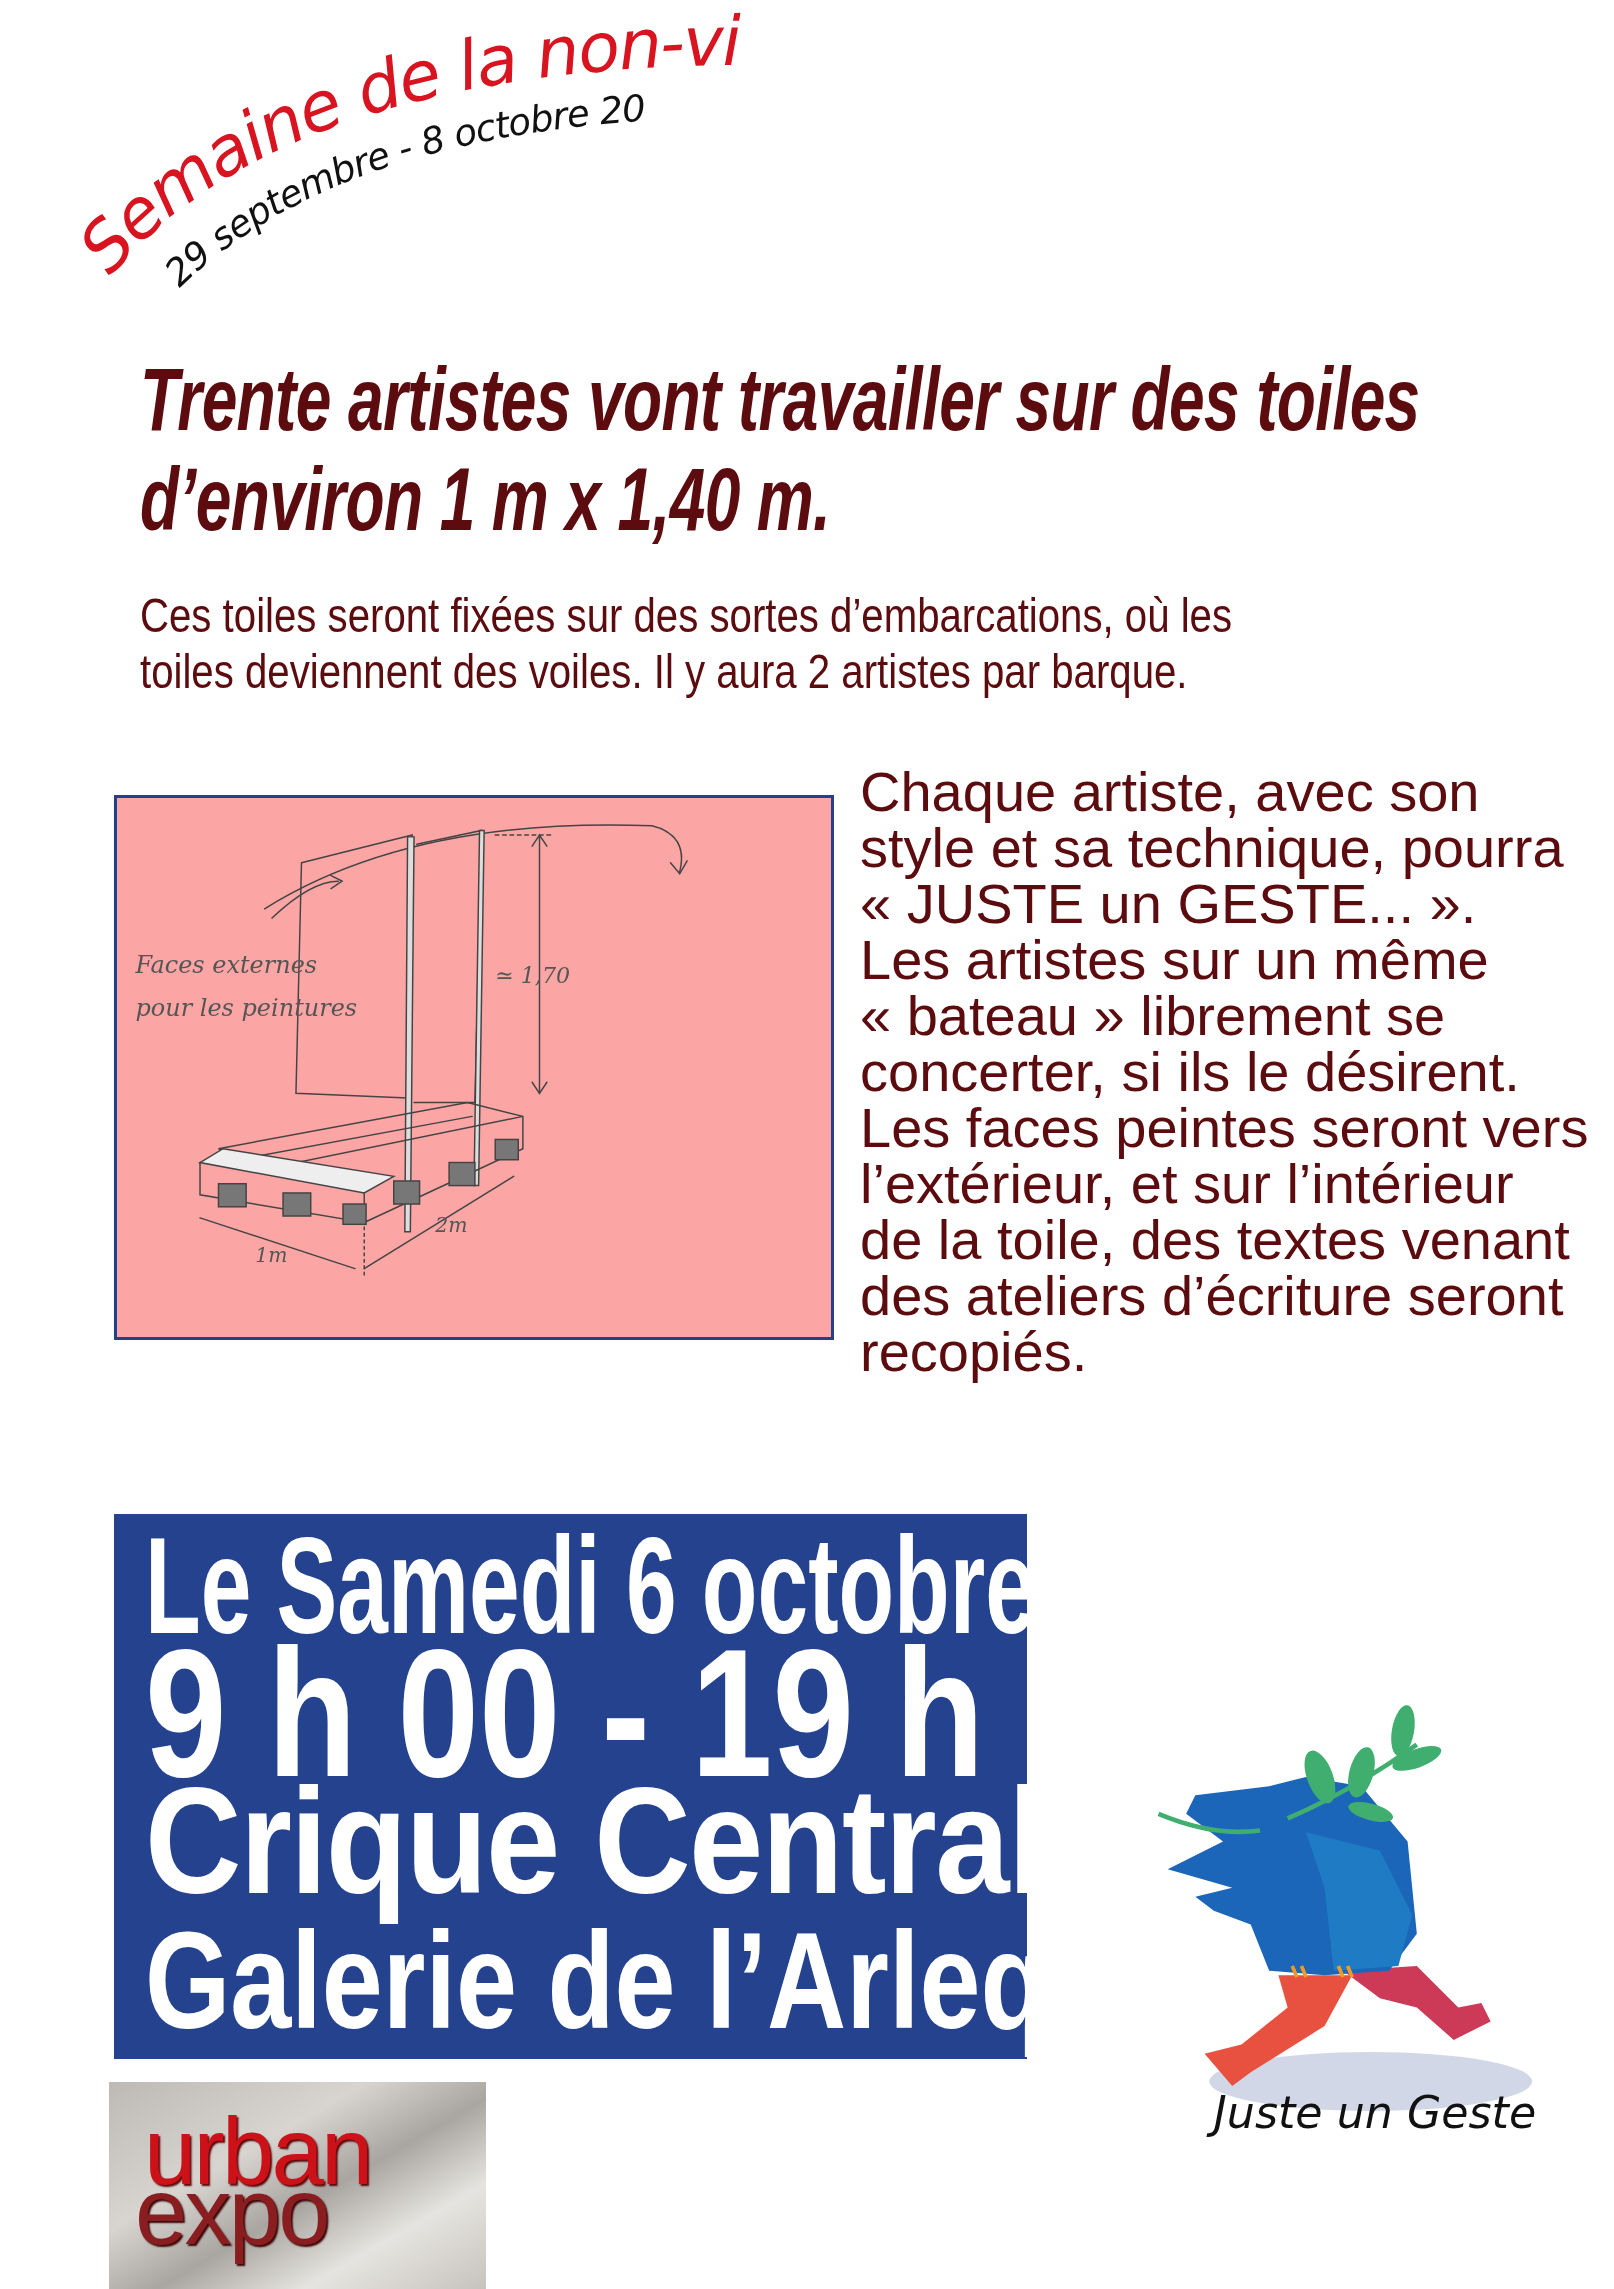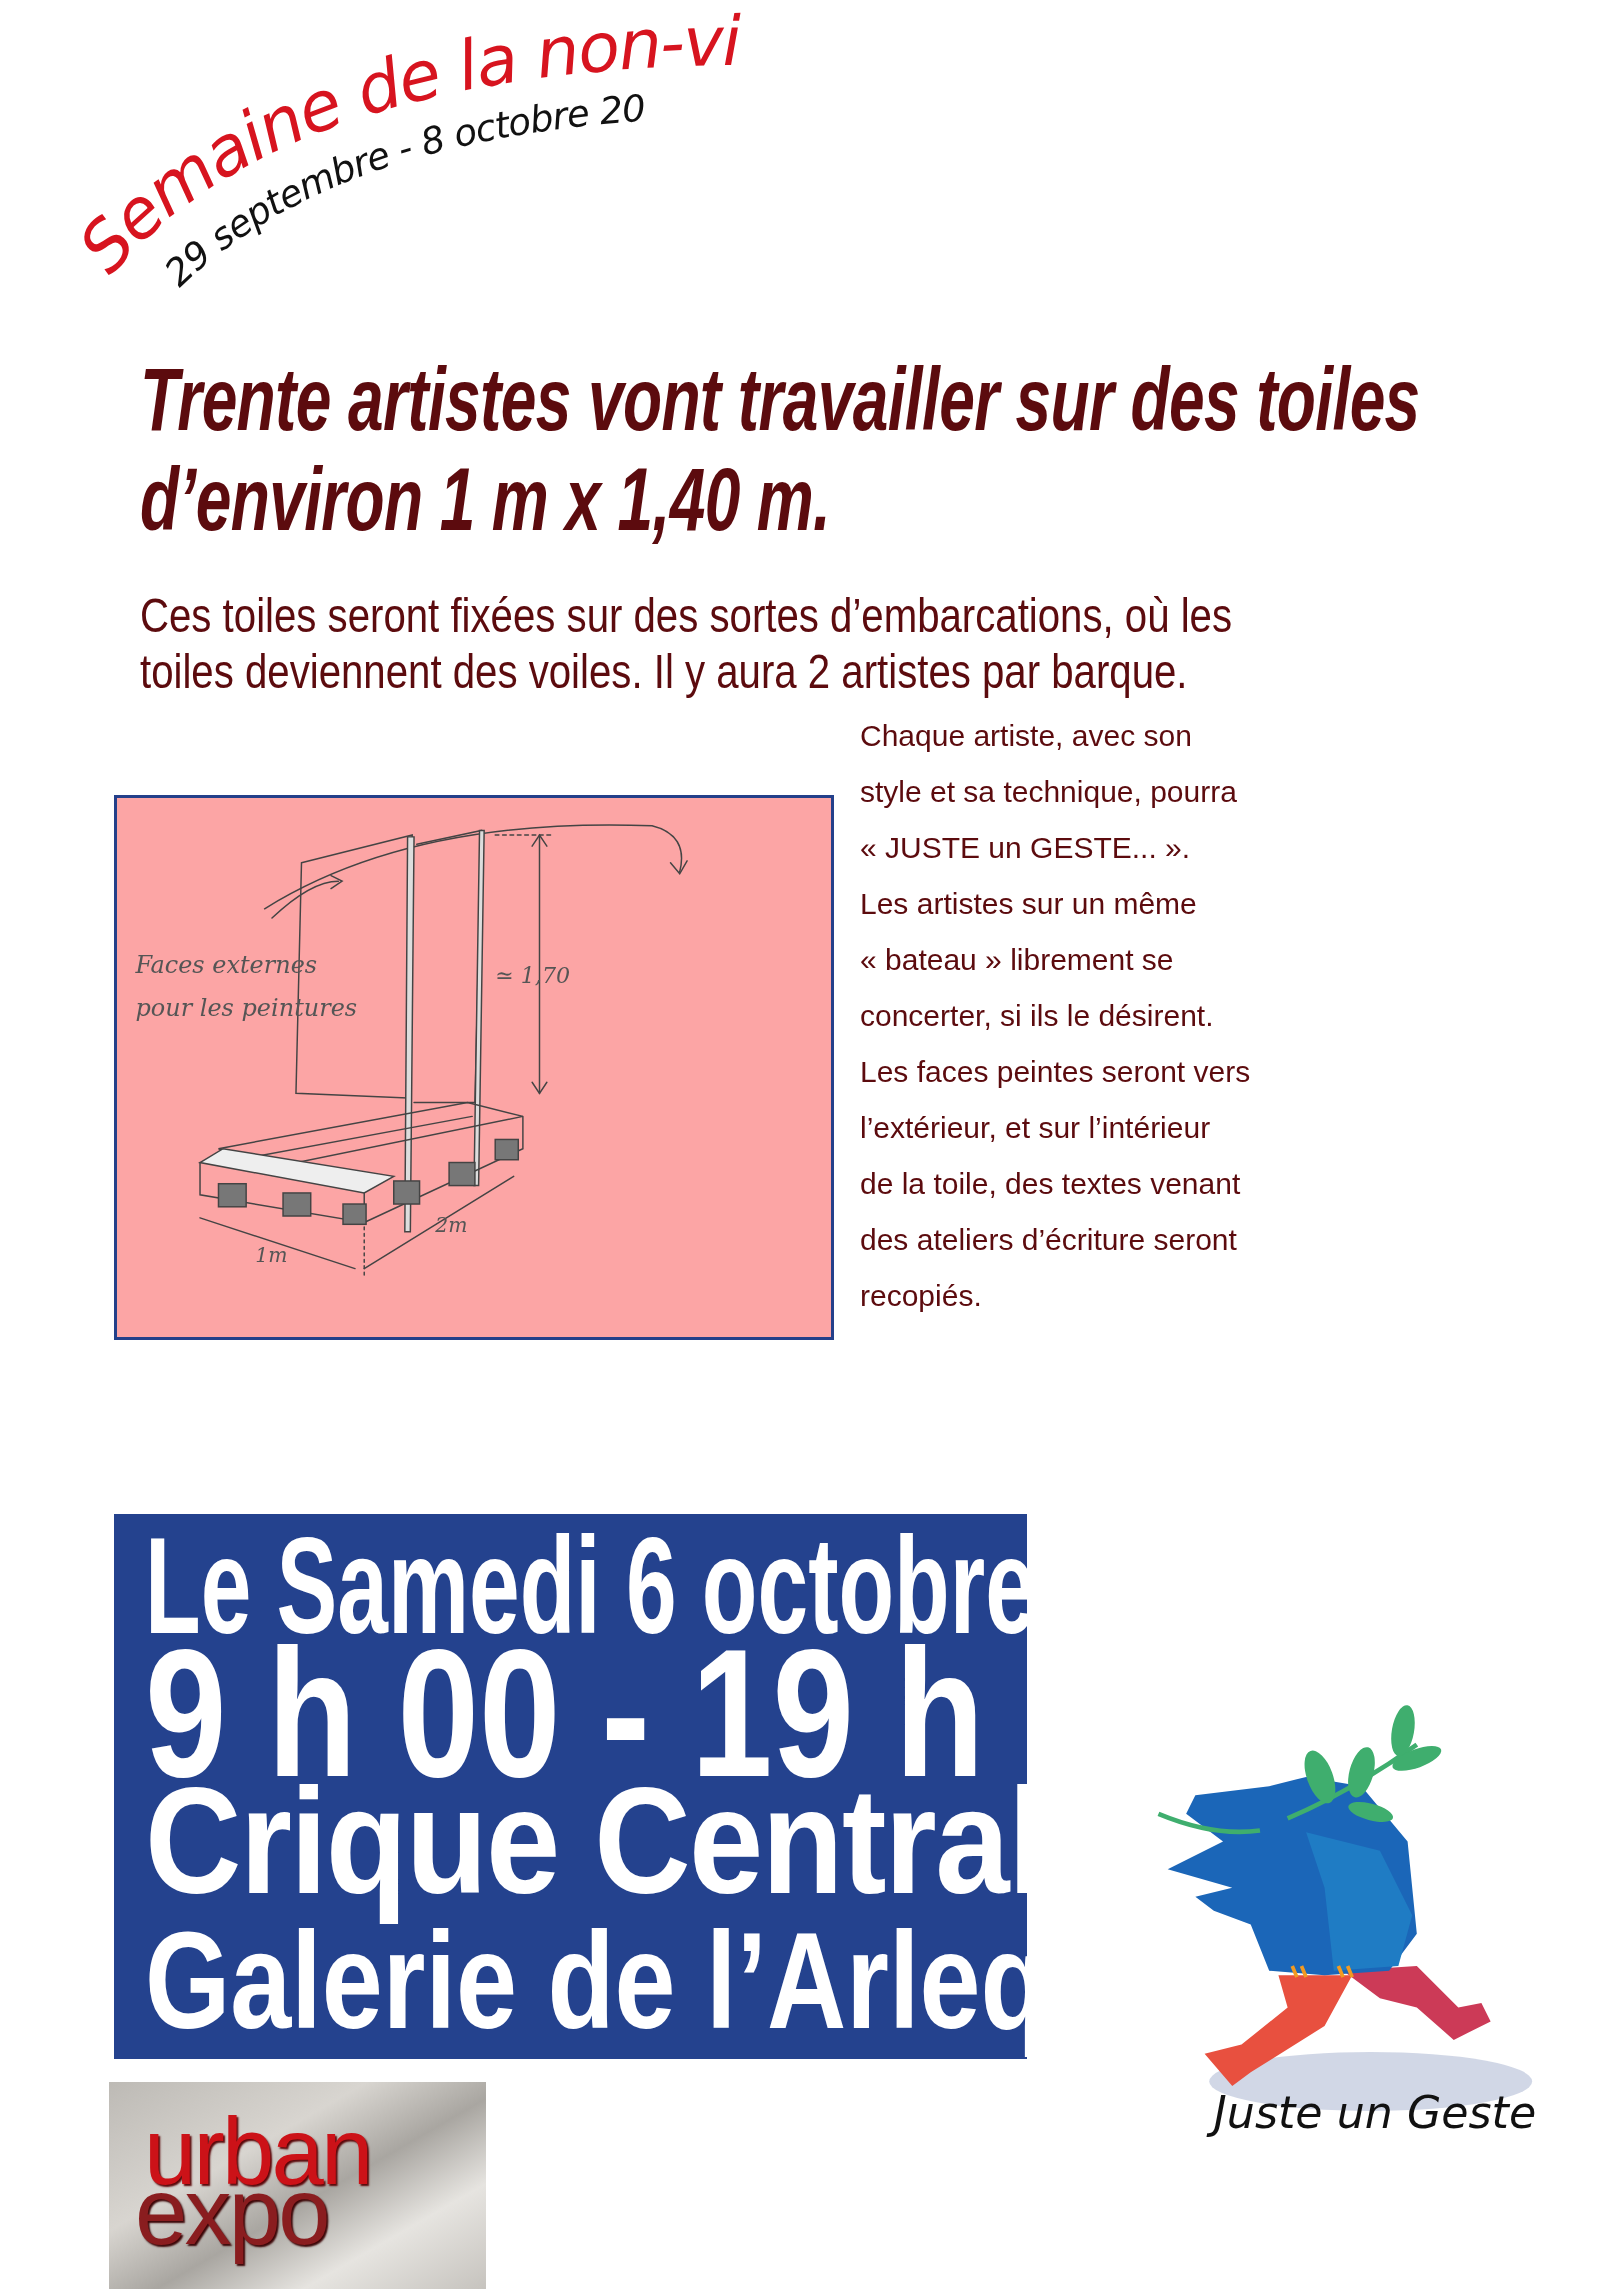--- a/index.html
+++ b/index.html
@@ -2,21 +2,21 @@
 <html style="font-size:14.8px"><head>
 <meta charset="utf-8">
 <style>
   html, body { margin: 0; padding: 0; background: #ffffff; }
   body { width: 1614px; height: 2290px; position: relative; overflow: hidden; font-family: "Liberation Sans", sans-serif; }
   .abs { position: absolute; }
   #header-svg { left: 55px; top: 0px; }
   .headline { left: 140px; top: 349px; color: #5c0b0e; font-family: "Liberation Sans", sans-serif; font-weight: bold; font-style: italic; font-size: 89px; line-height: 100px; transform: scaleX(0.72); transform-origin: left top; white-space: nowrap; letter-spacing: -0.9px; }
   .intro { left: 140px; top: 587px; color: #5c0b0e; font-size: 49px; line-height: 56px; transform: scaleX(0.82); transform-origin: left top; white-space: nowrap; }
   .sketch { left: 114px; top: 795px; width: 714px; height: 539px; border: 3.7px solid #24408a; background: #fca5a5; }
-  .col-text { left: 860px; top: 708px; color: #5c0b0e; font-size: 30px; line-height: 56px; white-space: nowrap; }
+  .col-text { left: 860px; top: 764px; color: #5c0b0e; font-size: 56px; line-height: 56px; white-space: nowrap; }
   .col-text div { height: 56px; }
   .blue-box { left: 114px; top: 1505px; width: 913px; height: 545px; background: #24428e; margin-top: 9px; }
   .bb-line { position: absolute; left: 31px; color: #ffffff; font-weight: bold; white-space: nowrap; transform-origin: left top; }
   .bb1 { top: 1.8px; font-size: 138px; line-height: 138px; transform: scaleX(0.66); }
   .bb2 { top: 109px; font-size: 181px; line-height: 181px; transform: scaleX(0.81); }
   .bb3 { top: 251px; font-size: 151px; line-height: 151px; transform: scaleX(0.885); letter-spacing: -1.8px; }
   .bb4 { top: 397px; font-size: 138px; line-height: 138px; transform: scaleX(0.795); }
   .urban { left: 62px; top: 2082px; width: 377px; height: 208px; background: linear-gradient(150deg, #bdbab5 0%, #d8d5d0 35%, #a9a6a1 55%, #e6e4e0 75%, #c6c3be 100%); overflow: hidden; margin-left: 47px; }
   .urban-word { position: absolute; font-family: "Liberation Sans", sans-serif; font-size: 94px; line-height: 83px; letter-spacing: -2.8px; }
   .uw1 { left: 35px; top: 28px; color: #cc1218; text-shadow: 1.8px 1.8px 1.8px #5a0608; }

